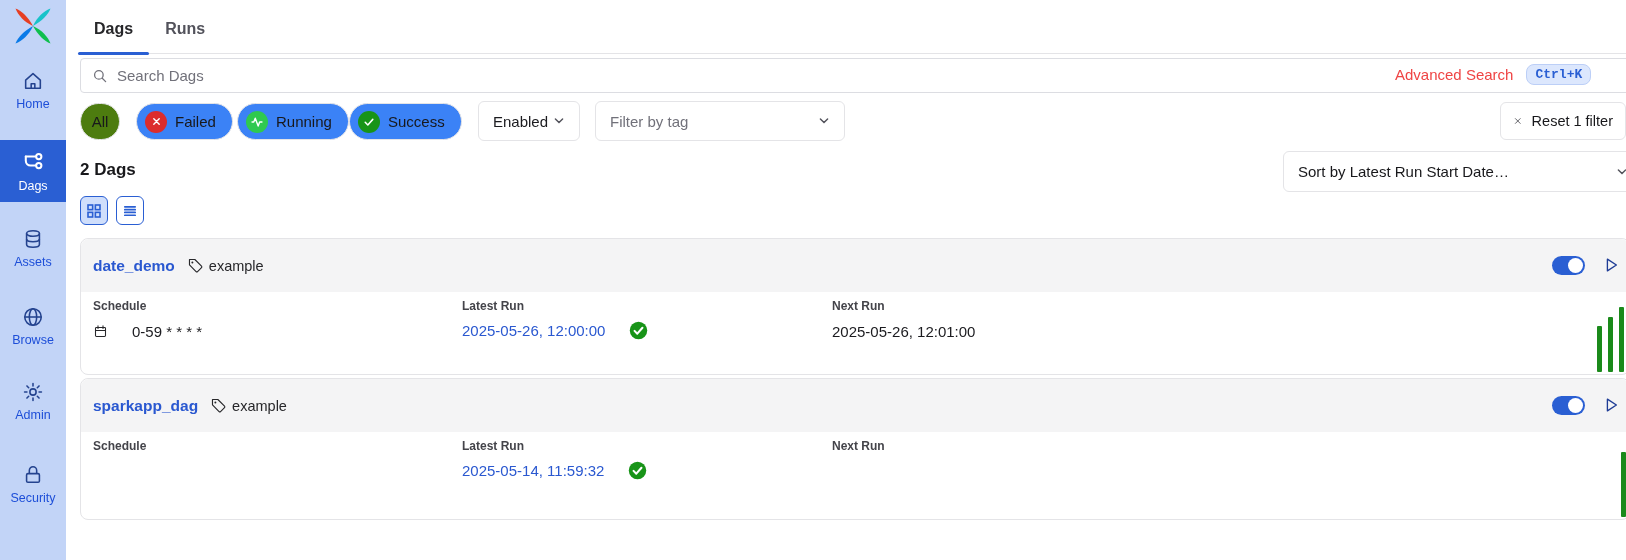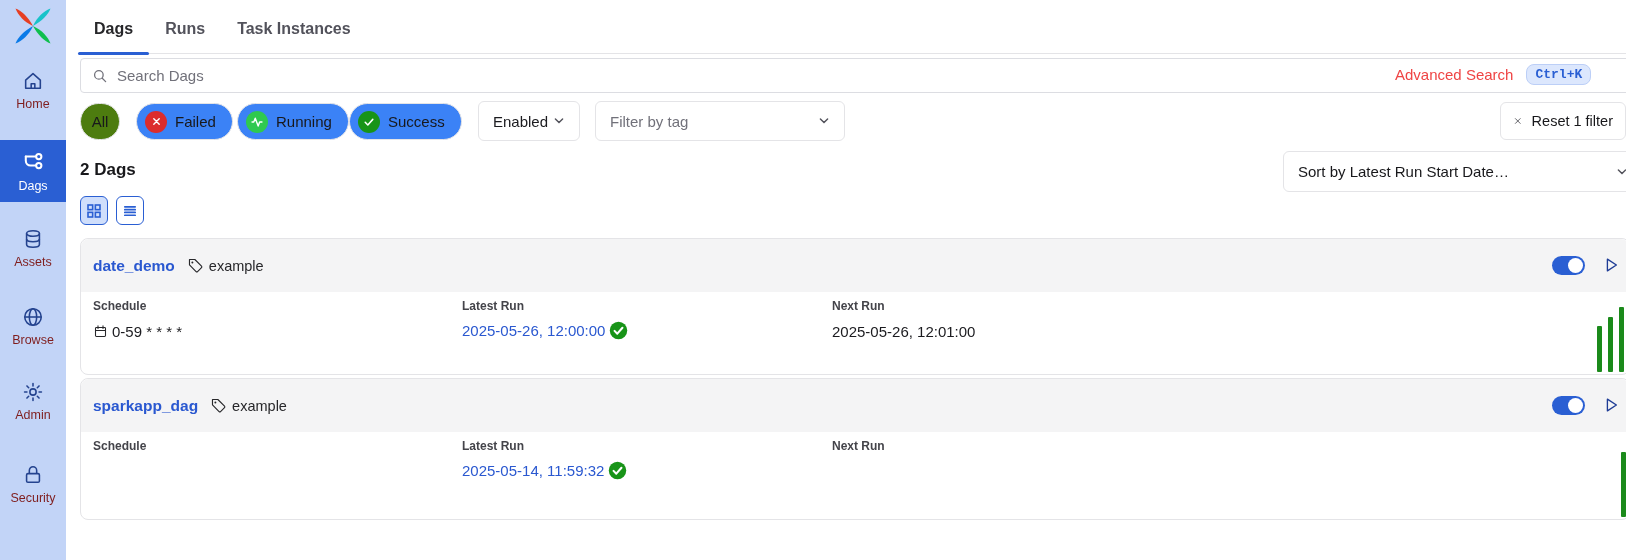--- a/index.html
+++ b/index.html
@@ -4,21 +4,21 @@
 <style>
   * { margin:0; padding:0; box-sizing:border-box; }
   html,body { width:1626px; height:560px; overflow:hidden; background:#fff;
     font-family:"Liberation Sans", sans-serif; position:relative; color:#1b1b1f; }
 
   
   .sidebar { position:absolute; left:0; top:0; width:66px; height:560px; background:#c2d4f7; }
   .logo { position:absolute; left:13px; top:6px; width:40px; height:40px; }
   .nav-item { position:absolute; left:0; width:66px; display:flex; flex-direction:column;
     align-items:center; gap:5px; padding-top:6px; cursor:pointer; }
-  .nav-item .nav-label { font-size:12.5px; color:#7f1d1d; }
+  .nav-item .nav-label { font-size:12.5px; color:#1d4ed8; }
   .nav-item.active { background:#2a5fd3; height:62px; justify-content:center; padding-top:0; }
   .nav-item.active .nav-label { color:#ffffff; }
 
   
   .tabbar { position:absolute; left:78px; right:0; top:12px; height:42px;
     border-bottom:1px solid #e4e4e7; display:flex; }
   .tab { padding:8px 16px 12px; font-size:16px; font-weight:600; color:#52525b;
     position:relative; cursor:pointer; white-space:nowrap; }
   .tab.active { color:#27272a; font-weight:700; }
   .tab.active::after { content:""; position:absolute; left:0; right:0; bottom:-2px;
@@ -73,21 +73,21 @@
   .dag-name { font-size:15.5px; font-weight:700; color:#2a58d0; cursor:pointer; }
   .tag-group { display:flex; align-items:center; gap:5px; margin-left:12px; }
   .tag-label { font-size:14.5px; color:#27272a; }
   .toggle { position:absolute; left:1471px; top:17px; width:33px; height:19px;
     background:#2a5fd3; border-radius:10px; cursor:pointer; }
   .toggle .knob { position:absolute; right:2px; top:2px; width:15px; height:15px;
     background:#fff; border-radius:50%; }
   .play-btn { position:absolute; left:1521px; top:17px; cursor:pointer; display:flex; }
   .col { position:absolute; }
   .col-label { font-size:12px; font-weight:700; color:#44444a; }
-  .col-value { position:absolute; display:flex; align-items:center; gap:4px;
+  .col-value { position:absolute; display:flex; align-items:center; gap:24px;
     font-size:15px; color:#1b1b1f; white-space:nowrap; }
   .col-value.link { color:#2a58d0; cursor:pointer; }
   .runbars { position:absolute; bottom:2px; display:flex; align-items:flex-end; gap:6px; }
   .runbar { width:5px; background:#1b8a1b; border-radius:1px; }
 </style>
 </head>
 <body>
 
 <div class="sidebar">
   <div class="logo">
@@ -148,21 +148,20 @@
       <rect x="5" y="10.5" width="14" height="9.5" rx="1.5"></rect>
         <path d="M8 10.5V7a4 4 0 0 1 8 0v3.5"></path>
     </svg>
     <span class="nav-label">Security</span>
   </div>
 </div>
 
 <div class="tabbar">
   <div class="tab active">Dags</div>
   <div class="tab">Runs</div>
-  <div class="tab">Task Instances</div>
 </div>
 
 <div class="searchbar">
   <svg viewBox="0 0 24 24" width="18" height="18" fill="none" stroke="#71717a" stroke-width="1.7" stroke-linecap="round">
     <circle cx="10.5" cy="10.5" r="5.7"></circle>
       <path d="M15 15 L19.5 19.5"></path>
   </svg>
   <input type="text" placeholder="Search Dags" style="">
 </div>
 <div class="search-extras">

